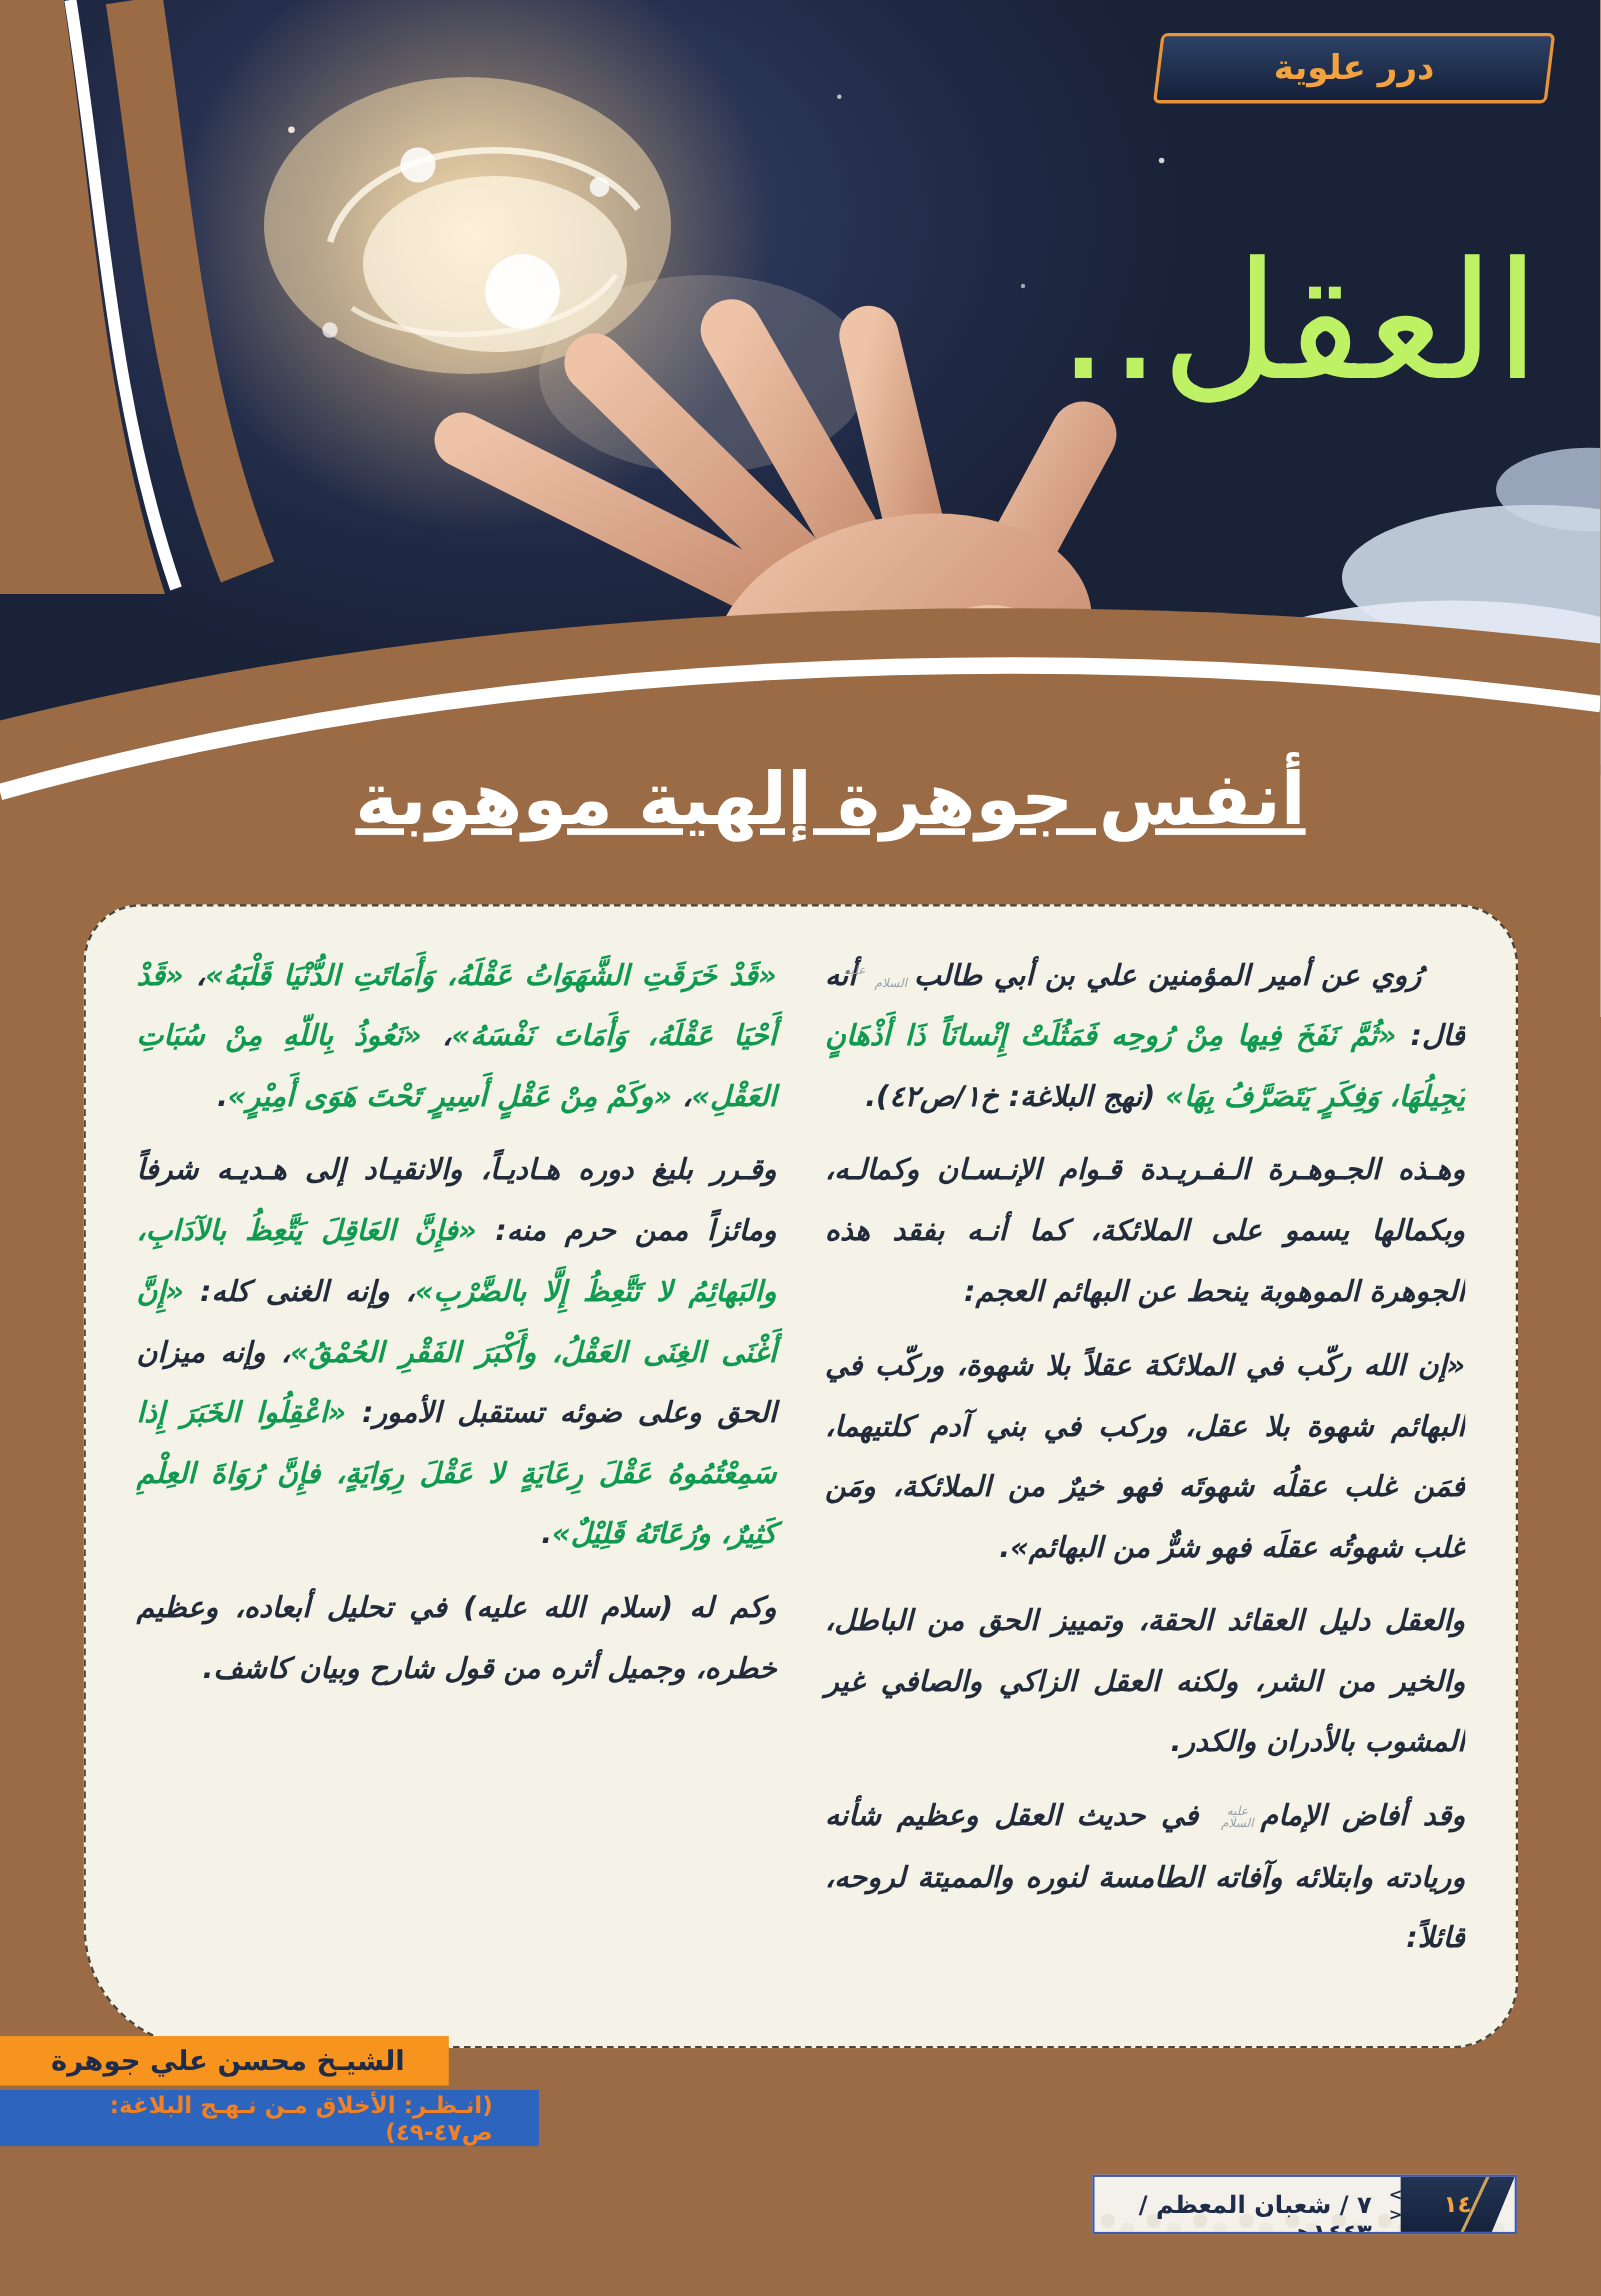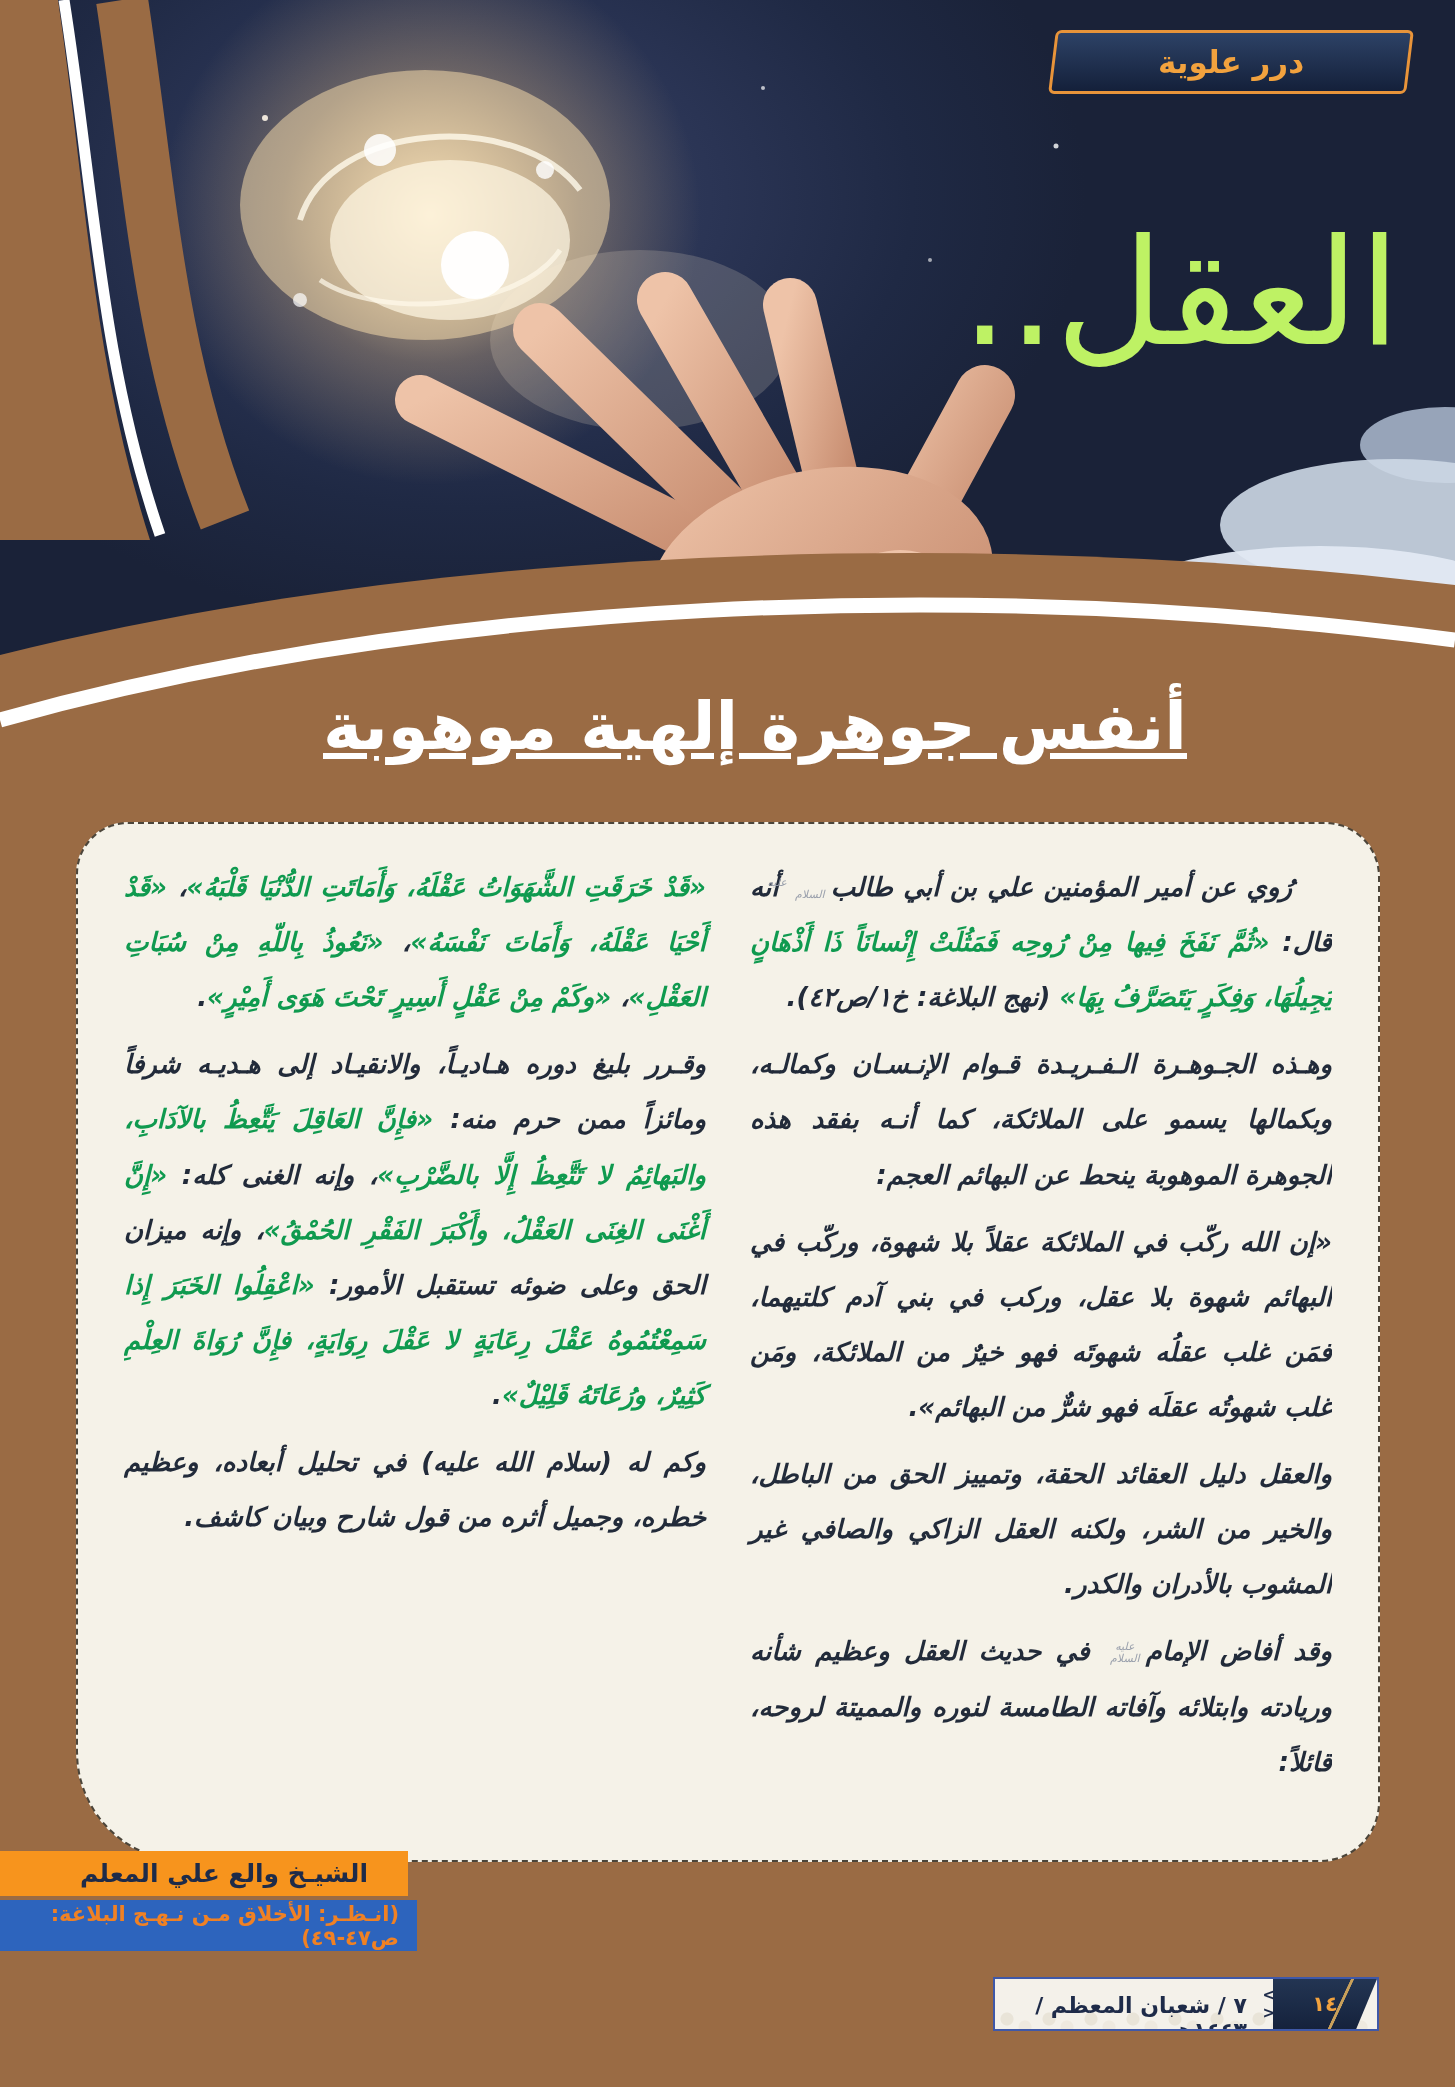--- a/index.html
+++ b/index.html
@@ -37,22 +37,22 @@
   .para.indent{text-indent:40px;}
   .seg-dark{color:#222b3a;}
   .seg-green{color:#0f9a4f;}
   .seg-stamp{display:inline-block;width:34px;font-size:11px;line-height:1.05;color:#9aa0ac;
     vertical-align:middle;text-align:center;margin:0 4px;font-weight:normal;white-space:normal;}
 
   
   .author-bar{position:absolute;left:0;top:1851px;width:408px;height:45px;background:#f7941d;
     display:flex;align-items:center;justify-content:flex-start;direction:rtl;padding-right:40px;box-sizing:border-box;}
   .author-bar span{color:#1e2b49;font-size:25px;font-weight:bold;}
-  .ref-bar{position:absolute;left:0;top:1900px;width:417px;height:51px;background:#2d64bd;
-    display:flex;align-items:center;justify-content:flex-start;direction:rtl;padding-right:18px;box-sizing:border-box;}
+  .ref-bar{position:absolute;left:0;top:1900px;width:490px;height:51px;background:#2d64bd;
+    display:flex;align-items:center;justify-content:flex-start;direction:rtl;padding-right:42px;box-sizing:border-box;}
   .ref-bar span{color:#f08124;font-size:21px;font-weight:bold;}
 
   
   .footer-bar{position:absolute;right:76px;bottom:56px;width:386px;height:54px;box-sizing:border-box;
     background:#f4f1ea;border:2px solid #3f58a8;display:flex;direction:rtl;align-items:stretch;overflow:hidden;
     background-image:radial-gradient(circle 7px at 12px 40px,#e9e4d8 6px,transparent 7px),
                      radial-gradient(circle 7px at 30px 48px,#eee9df 6px,transparent 7px);
     background-size:42px 54px;}
   .page-tab{width:104px;background:linear-gradient(115deg,transparent 61%,#c9a05a 61.5%,#c9a05a 63.5%,transparent 64%),
             linear-gradient(180deg,#233553,#15223c);
@@ -151,21 +151,21 @@
         </div>
       <div class="col">
           <p class="para"><span class="seg-green">«قَدْ خَرَقَتِ الشَّهَوَاتُ عَقْلَهُ، وَأَمَاتَتِ الدُّنْيَا قَلْبَهُ»</span><span class="seg-dark">، </span><span class="seg-green">«قَدْ أَحْيَا عَقْلَهُ، وَأَمَاتَ نَفْسَهُ»</span><span class="seg-dark">، </span><span class="seg-green">«نَعُوذُ بِاللّهِ مِنْ سُبَاتِ العَقْلِ»</span><span class="seg-dark">، </span><span class="seg-green">«وكَمْ مِنْ عَقْلٍ أَسِيرٍ تَحْتَ هَوَى أَمِيْرٍ»</span><span class="seg-dark">.</span></p>
           <p class="para"><span class="seg-dark">وقـرر بليغ دوره هـاديـاً، والانقيـاد إلى هـديـه شرفاً ومائزاً ممن حرم منه: </span><span class="seg-green">«فإِنَّ العَاقِلَ يَتَّعِظُ بالآدَابِ، والبَهائِمُ لا تَتَّعِظُ إِلَّا بالضَّرْبِ»</span><span class="seg-dark">، وإنه الغنى كله: </span><span class="seg-green">«إِنَّ أَغْنَى الغِنَى العَقْلُ، وأَكْبَرَ الفَقْرِ الحُمْقُ»</span><span class="seg-dark">، وإنه ميزان الحق وعلى ضوئه تستقبل الأمور: </span><span class="seg-green">«اعْقِلُوا الخَبَرَ إِذا سَمِعْتُمُوهُ عَقْلَ رِعَايَةٍ لا عَقْلَ رِوَايَةٍ، فإِنَّ رُوَاةَ العِلْمِ كَثِيرٌ، ورُعَاتَهُ قَلِيْلٌ»</span><span class="seg-dark">.</span></p>
           <p class="para"><span class="seg-dark">وكم له (سلام الله عليه) في تحليل أبعاده، وعظيم خطره، وجميل أثره من قول شارح وبيان كاشف.</span></p>
         </div>
     </div>
   </div>
 
   <div class="author-bar">
-    <span>الشيـخ والع علي المعلم</span>
+    <span>الشيـخ محسن علي جوهرة</span>
   </div>
   <div class="ref-bar">
     <span>(انـظـر: الأخلاق مـن نـهـج البلاغة: ص٤٧-٤٩)</span>
   </div>
 
   <div class="footer-bar">
     <div class="page-tab">
       <span>١٤</span>
     </div>
     <div class="footer-date">

